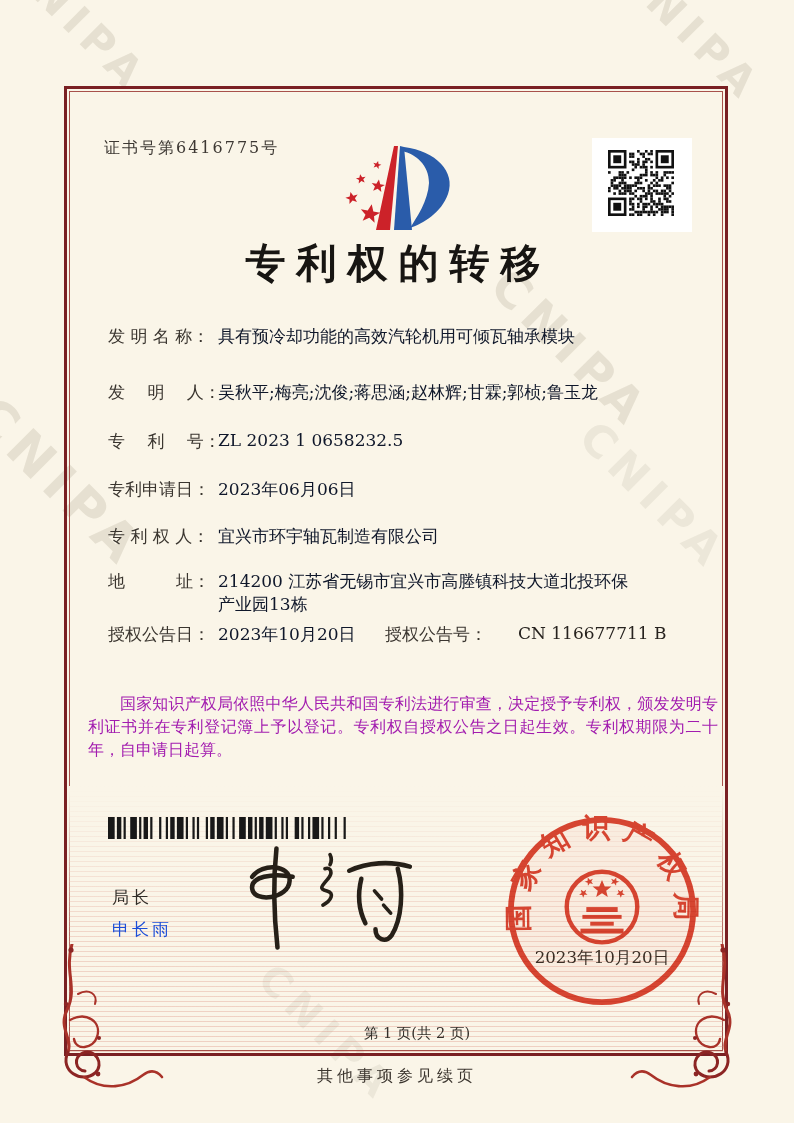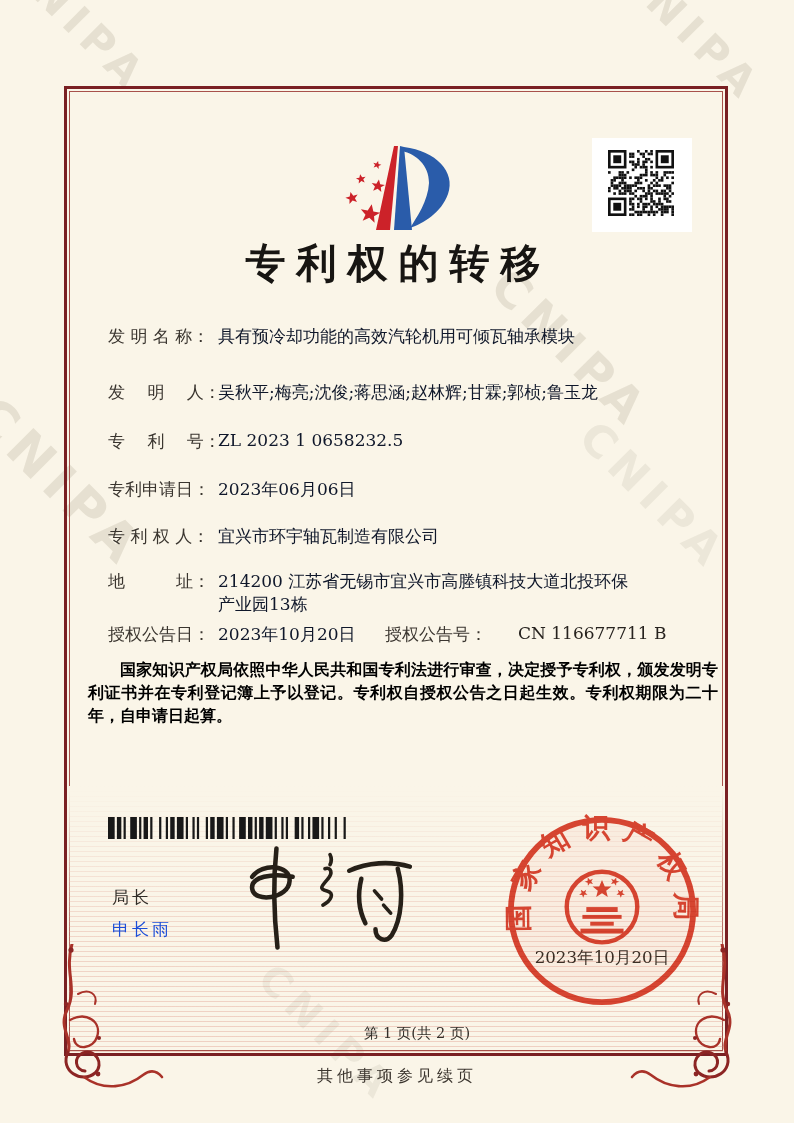--- a/index.html
+++ b/index.html
@@ -26,21 +26,21 @@
   .title{left:64px;top:236px;width:658px;text-align:center;font-size:40px;font-weight:bold;
          color:#171512;letter-spacing:11px;text-indent:11px;}
 
   .row{position:absolute;left:108px;z-index:4;font-size:17px;color:#2e2a26;}
   .flabel{display:inline-block;white-space:pre;color:#3a352f;}
   .fvalue{position:absolute;left:110px;top:0;white-space:pre-wrap;width:500px;color:#0f172a;}
   .fvalue.wrap{width:420px;line-height:23px;}
   .flabel2{position:absolute;left:277px;top:0;white-space:pre;color:#3a352f;}
   .fvalue2{position:absolute;left:394px;top:0;white-space:pre;color:#26221e;margin-left:16px;}
 
-  .paras{left:88px;top:658px;width:630px;font-size:16px;line-height:23px;color:#000000;text-align:justify;font-weight:bold;}
+  .paras{left:88px;top:692px;width:630px;font-size:16px;line-height:23px;color:#a21caf;text-align:justify;}
   .paras p{margin:0;text-indent:2em;}
   .paras p + p{margin-top:2px;}
 
   .officer-title{left:112px;top:886px;font-size:17px;letter-spacing:3px;color:#322d28;z-index:5;}
   .officer-name{left:112px;top:918px;font-size:17px;letter-spacing:3px;color:#1d4ed8;z-index:5;}
 
   .qr-patch{left:592px;top:138px;width:100px;height:94px;background:#ffffff;z-index:4;}
   .footer-page{left:64px;top:1024px;width:658px;text-align:center;font-size:14.5px;color:#332e29;z-index:5;padding-left:24px;}
   .footer-note{left:0;top:1066px;width:794px;text-align:center;font-size:16px;letter-spacing:4px;color:#3c362f;z-index:4;}
 
@@ -86,20 +86,21 @@
       <path d="M36,50 C47,44 56,50 53,60" stroke-width="2"></path>
     </g>
     <g fill="#8c2524">
       <circle cx="29" cy="6" r="2.6"></circle>
         <circle cx="24" cy="60" r="2.2"></circle>
       <circle cx="56" cy="130" r="2.4"></circle>
         <circle cx="57" cy="94" r="2"></circle>
     </g>
   </svg>
 
+  <div class="abs cert-no">证书号第6416775号</div>
 
   <svg class="abs" style="left:332px;top:138px;" width="136" height="96" viewBox="0 0 136 96">
     <defs>
       <path id="st" d="M0,-7 L2.05,-2.16 7,-2.16 3.1,1.0 4.33,5.66 0,2.8 -4.33,5.66 -3.1,1.0 -7,-2.16 -2.05,-2.16 Z"></path>
     </defs>
     <path d="M72,9 C104,13 124,34 116,56 C109,75 92,85 78,90 C85,79 96,63 97,45 C97,27 84,16 70,13 Z" fill="#2a5caa"></path>
     <polygon points="62,8 66,8 58,92 44,92" fill="#cc2229"></polygon>
     <polygon points="68,8 72,9 80,92 62,92" fill="#2a5caa"></polygon>
     <g fill="#cc2229">
       <use href="#st" transform="translate(45,27) scale(0.6) rotate(15)"></use>

